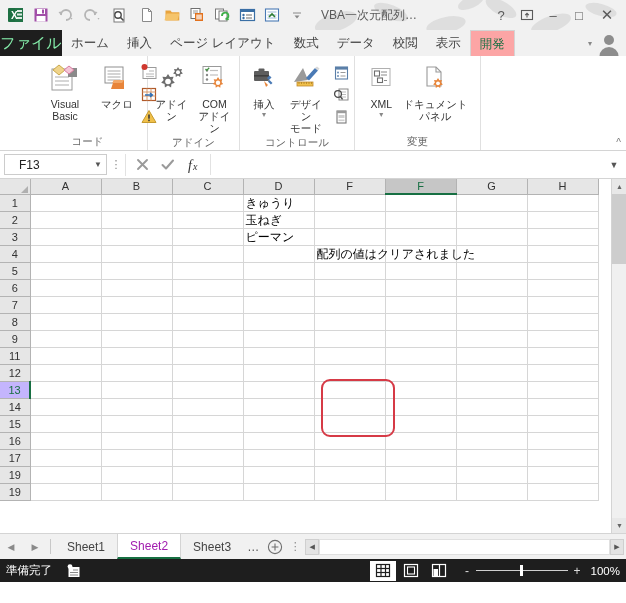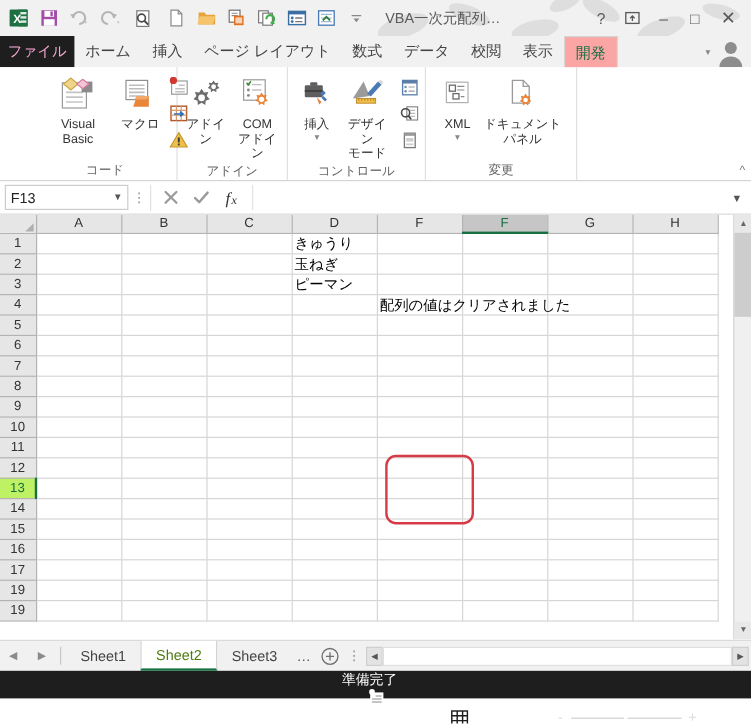--- a/index.html
+++ b/index.html
@@ -36,21 +36,21 @@
     color: #5a5a5a; font-size: 13px;
   }
   .title-btn.close { font-size: 15px; width: 30px; }
 
   
   .tabsrow {
     height: 26px; background: #f1f1f1; display: flex; align-items: stretch;
     position: relative;
   }
   .tab-file {
-    background: #1e1e1e; color: #f9a8d4; font-size: 12px;
+    background: #1e1e1e; color: #86efac; font-size: 15px;
     display: flex; align-items: center; justify-content: center;
     width: 62px;
   }
   .tab {
     font-size: 12.5px; color: #444; display: flex; align-items: center;
     padding: 0 9px; white-space: nowrap;
   }
   .tab.active {
     background: #fca5a5; color: #176f42;
     border-top: 1px solid #d4d4d4; border-left: 1px solid #d4d4d4; border-right: 1px solid #d4d4d4;
@@ -90,21 +90,21 @@
 
   
   .fxbar {
     height: 28px; background: #fff; display: flex; align-items: center;
     border-bottom: 1px solid #d4d4d4; padding: 0 4px;
   }
   .namebox {
     width: 103px; height: 21px; border: 1px solid #ccc; background:#fff;
     display: flex; align-items: center; padding: 0 4px; font-size: 12px; color:#222;
   }
-  .namebox .nm { flex: 1; }
+  .namebox .nm { flex: 1; margin-left: 10px; }
   .namebox .dd { color: #555; font-size: 8px; }
   .fx-dots { width: 18px; text-align: center; color: #888; font-size: 11px; letter-spacing:0;}
   .fx-btns { display: flex; align-items: center; gap: 2px; border-left:1px solid #e2e2e2; padding-left:4px;}
   .fx-btn { width: 24px; height: 22px; display: flex; align-items: center; justify-content: center; font-size: 14px;}
   .fx-input {
     flex: 1; height: 21px; border: none; border-left: 1px solid #e2e2e2;
     margin-left: 4px; padding-left: 5px; font-size: 12px; outline: none;
   }
   .fx-caret { width: 16px; text-align:center; color:#555; font-size: 9px;}
 
@@ -122,21 +122,21 @@
   }
   th.colhdr {
     height: 15px; background: #e6e6e6; font-weight: normal; font-size: 11px; color: #333;
     border-right: 1px solid #b3b3b3; border-bottom: 1px solid #b3b3b3; text-align: center;
   }
   th.colhdr.sel { background: #c6c6c6; color: #176f42; border-bottom: 2px solid #176f42;}
   th.rowhdr {
     width: 30px; height: 17px; background: #e6e6e6; font-weight: normal; font-size: 11px; color: #333;
     border-right: 1px solid #b3b3b3; border-bottom: 1px solid #b3b3b3; text-align: center;
   }
-  th.rowhdr.sel { background: #bef264; color: #176f42; border-right: 2px solid #176f42;}
+  th.rowhdr.sel { background: #c4b5fd; color: #176f42; border-right: 2px solid #176f42;}
   td.cell {
     height: 17px; border-right: 1px solid #d6d6d6; border-bottom: 1px solid #d6d6d6;
     font-size: 12px; color: #000; padding: 0 1px; white-space: nowrap; overflow: visible;
     position: relative;
   }
   td.cell span.ov { position: absolute; left: 2px; top: 0; line-height: 17px; white-space: nowrap; }
 
   .redbox {
     position: absolute; border: 2px solid #d63a46; border-radius: 9px;
     pointer-events: none;
@@ -158,40 +158,40 @@
     height: 26px; background: #f1f1f1; display: flex; align-items: stretch;
     border-top: 1px solid #d4d4d4;
   }
   .nav-arrows { display: flex; align-items: center; padding: 0 4px; gap: 10px; }
   .nav-arrow { color: #8a8a8a; font-size: 9px; width: 14px; text-align: center; }
   .sheet-sep { width: 1px; background: #c8c8c8; margin: 5px 4px; }
   .sheettab {
     display: flex; align-items: center; padding: 0 12px; font-size: 12px; color: #444;
   }
   .sheettab.active {
-    background: #fff; color: #4d7c0f; border-bottom: 2px solid #176f42;
+    background: #fff; color: #a21caf; border-bottom: 2px solid #176f42;
     border-left: 1px solid #d4d4d4; border-right: 1px solid #d4d4d4;
   }
   .sheet-ellipsis { display:flex; align-items:center; font-size: 12px; color:#555; padding: 0 4px;}
   .add-sheet {
     display: flex; align-items: center; justify-content: center; width: 24px;
   }
   .sheet-dots { display:flex; align-items:center; justify-content:center; width: 16px; color:#888; font-size:11px;}
   .hscroll { flex: 1; display: flex; align-items: center; padding: 0 2px; }
   .hs-arrow {
     width: 14px; height: 16px; background: #e3e3e3; border:1px solid #cfcfcf;
     display:flex; align-items:center; justify-content:center; color:#555; font-size:7px;
   }
   .hs-track { flex: 1; height: 16px; background: #f0f0f0; position: relative; }
   .hs-thumb { position:absolute; left: 0; top: 0; height: 16px; width: 100%; background: #fff; border:1px solid #e0e0e0;}
 
   
   .statusbar {
     height: 23px; background: #1e1e1e; color: #fff; display: flex; align-items: center;
-    font-size: 11.5px; padding: 0 6px; flex-direction: column;
+    font-size: 11.5px; padding: 0 6px;
   }
   .st-text { margin-right: 10px; }
   .st-icon { width: 22px; display: flex; align-items: center; justify-content: center;}
   .st-right { margin-left: auto; display: flex; align-items: center; gap: 2px;}
   .viewbtn { width: 26px; height: 20px; display:flex; align-items:center; justify-content:center;}
   .viewbtn.active { background: #fff; }
   .zoomwrap { display: flex; align-items: center; gap: 4px; margin-left: 8px;}
   .zoom-sign { font-size: 12px; color: #ddd; width: 10px; text-align:center;}
   .zoom-track { width: 92px; height: 1px; background: #cfcfcf; position: relative; }
   .zoom-thumb { position: absolute; left: 44px; top: -5px; width: 3px; height: 11px; background: #fff;}
@@ -688,31 +688,20 @@
             <td class="cell"></td>
             <td class="cell"></td>
             <td class="cell"></td>
             <td class="cell"></td>
             <td class="cell"></td>
             <td class="cell"></td>
             <td class="cell"></td>
           </tr>
           <tr>
             <th class="rowhdr">9</th>
-            <td class="cell"></td>
-            <td class="cell"></td>
-            <td class="cell"></td>
-            <td class="cell"></td>
-            <td class="cell"></td>
-            <td class="cell"></td>
-            <td class="cell"></td>
-            <td class="cell"></td>
-          </tr>
-          <tr>
-            <th class="rowhdr">10</th>
             <td class="cell"></td>
             <td class="cell"></td>
             <td class="cell"></td>
             <td class="cell"></td>
             <td class="cell"></td>
             <td class="cell"></td>
             <td class="cell"></td>
             <td class="cell"></td>
           </tr>
           <tr>

